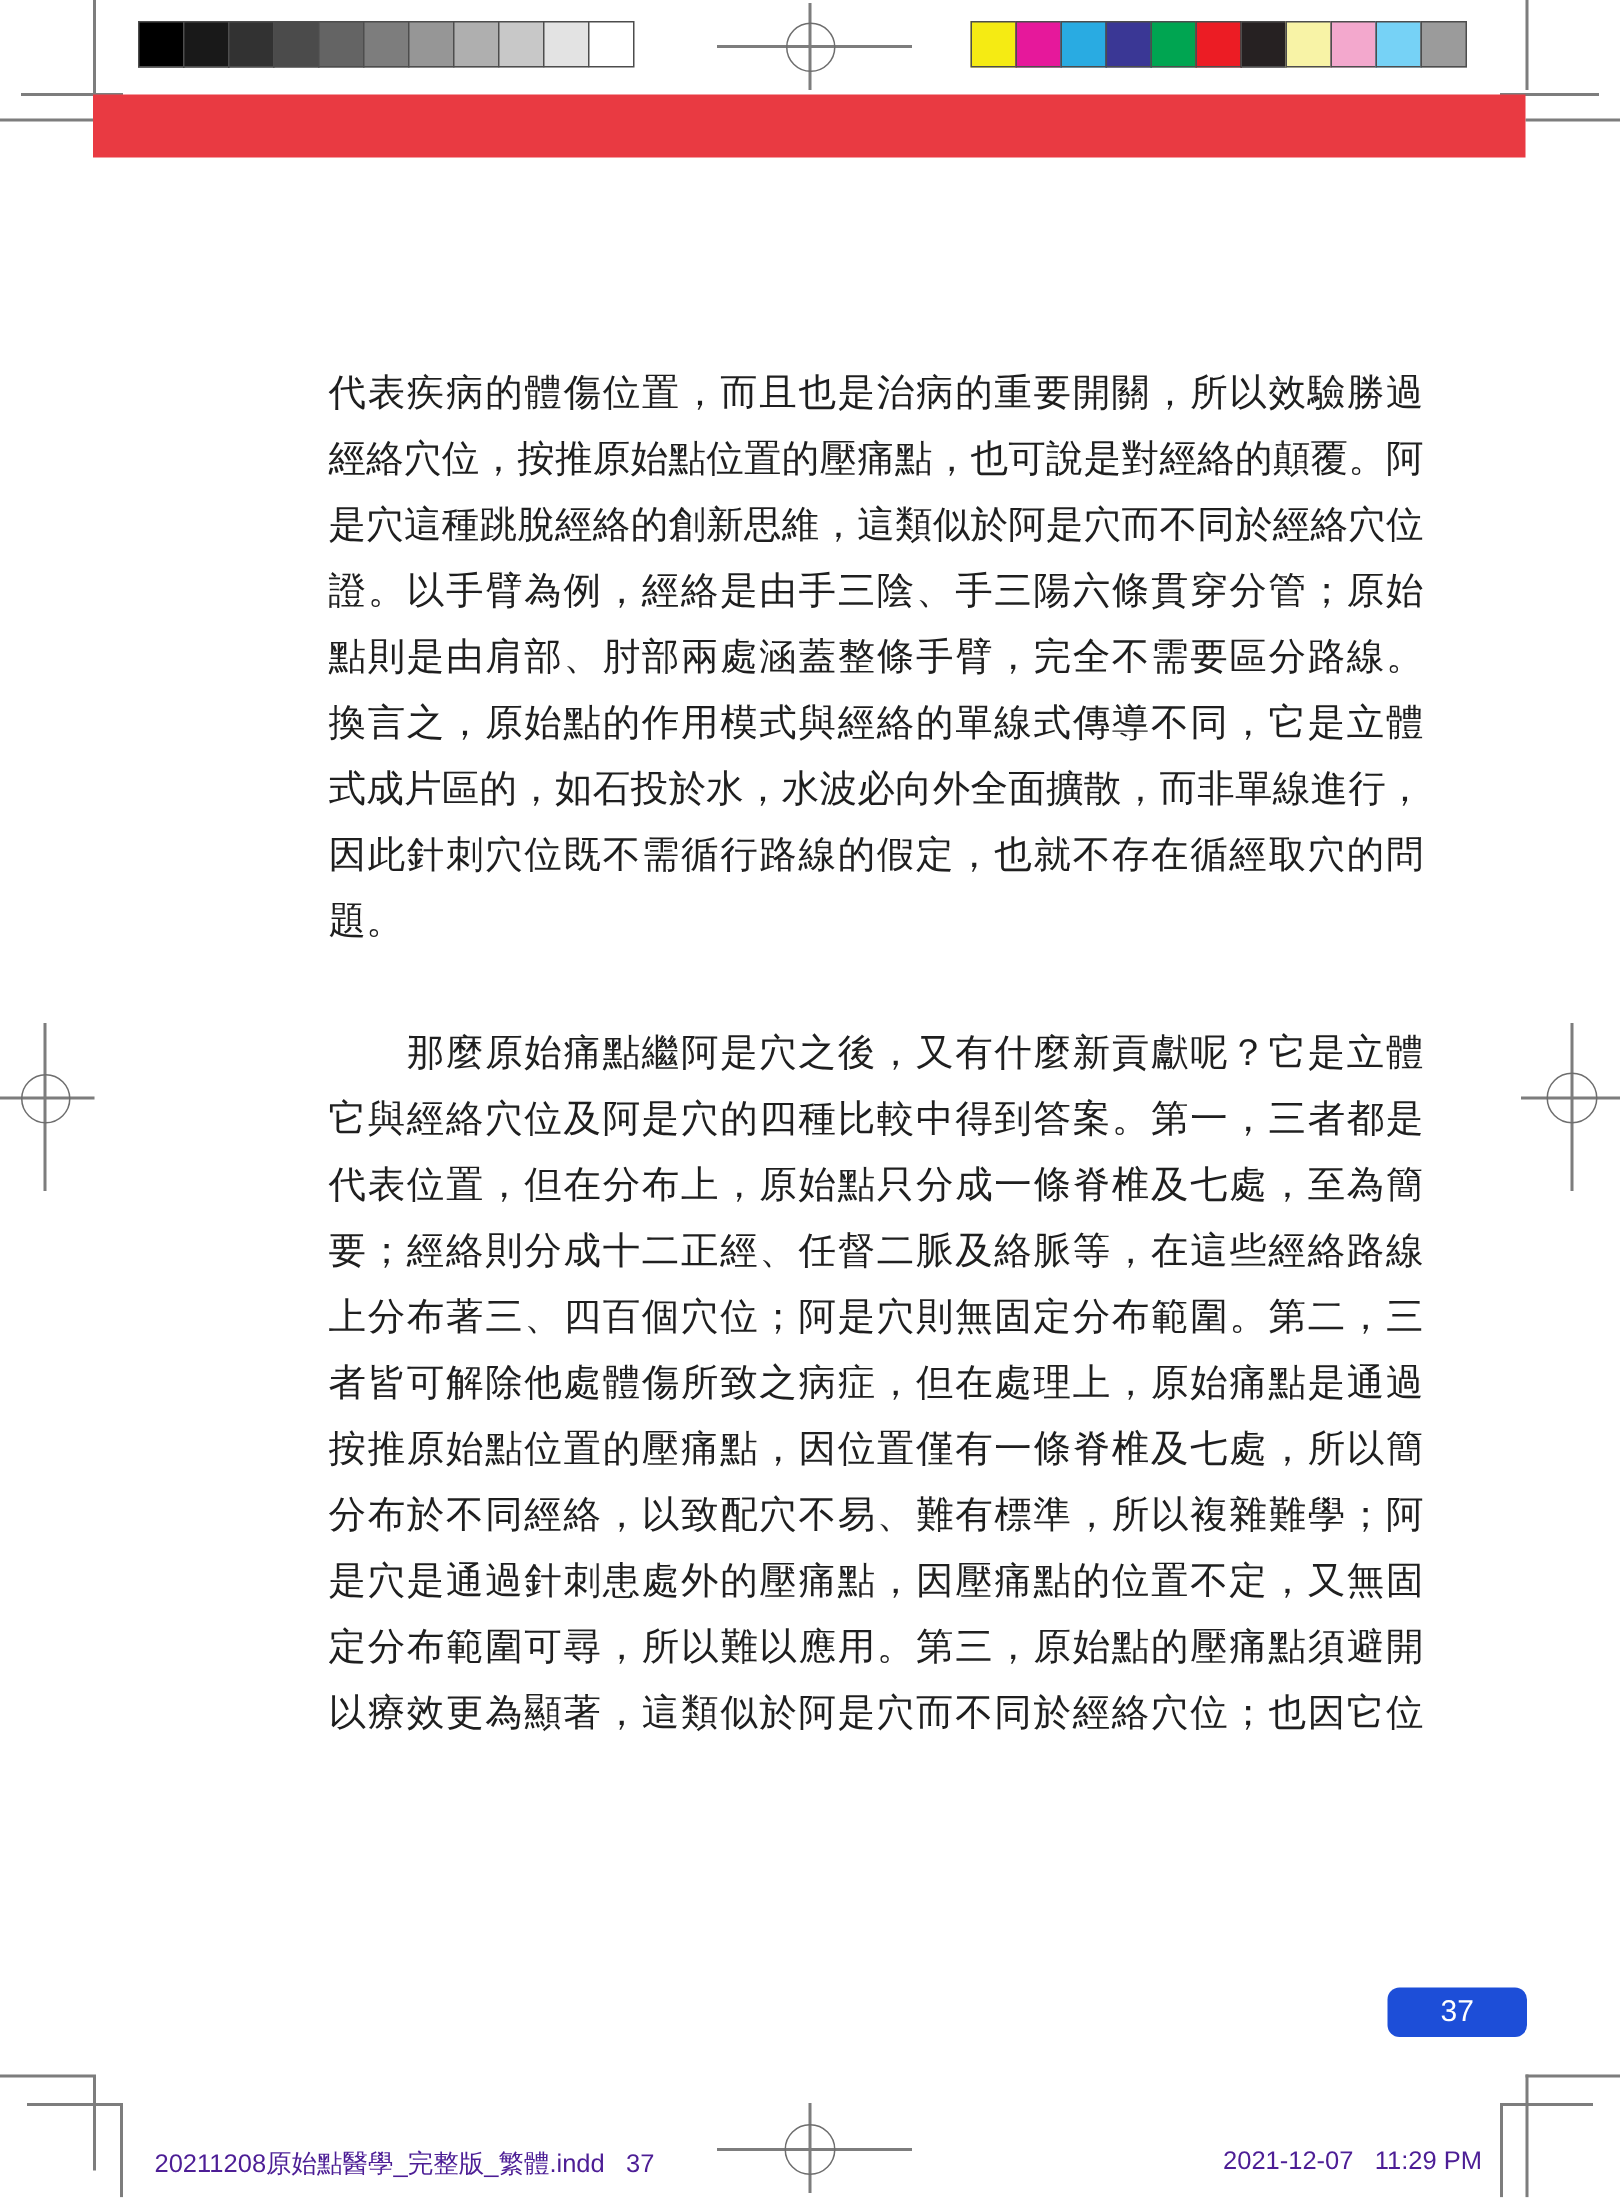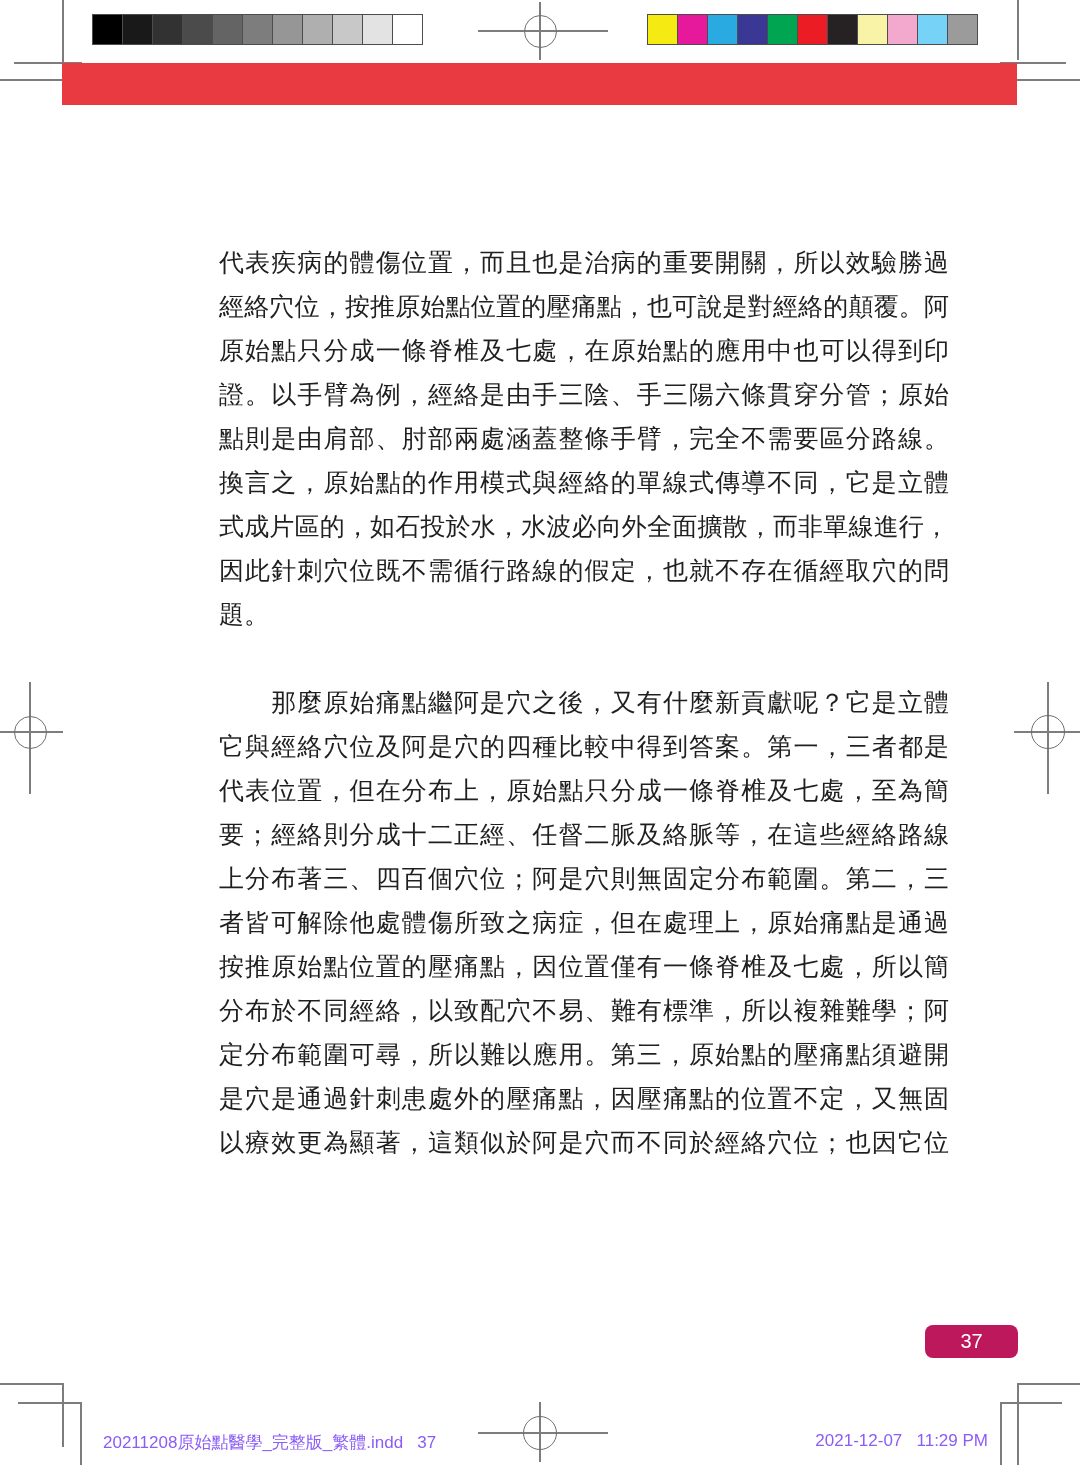--- a/index.html
+++ b/index.html
@@ -19,21 +19,21 @@
   .banner{position:absolute;left:62px;top:63px;width:955px;height:42px;}
   
   .bodytext{position:absolute;left:175px;top:240px;width:730px;font-size:25px;line-height:44px;letter-spacing:0;margin-left:44px;}
   .para{margin:0 0 44px 0;}
   .line{text-align:justify;text-align-last:justify;height:44px;overflow:hidden;white-space:nowrap;}
   .line.short{text-align:left;text-align-last:left;}
   
   .badge{position:absolute;left:925px;top:1325px;width:93px;height:33px;border-radius:8px;
     display:flex;align-items:center;justify-content:center;color:#ffffff;font-size:20px;}
   
-  .footer-text{position:absolute;top:1431px;font-size:17px;color:#8b5cf6;white-space:pre;}
+  .footer-text{position:absolute;top:1431px;font-size:17px;color:#4c1d95;white-space:pre;}
   .footer-left{left:103px;}
   .footer-right{right:92px;}
 </style>
 </head>
 <body>
 
 <div class="page">
 
   <div>
 
@@ -104,43 +104,43 @@
     <div class="mark-line" style="left:539px;top:1402px;width:1.5px;height:60px;"></div>
     <div class="circle" style="left:523px;top:1416px;width:32px;height:32px;"></div>
   </div>
 
   <div class="banner" style="background: rgb(233, 58, 66);"></div>
 
   <div class="bodytext">
     <div class="para">
       <div class="line">代表疾病的體傷位置，而且也是治病的重要開關，所以效驗勝過</div>
       <div class="line">經絡穴位，按推原始點位置的壓痛點，也可說是對經絡的顛覆。阿</div>
-      <div class="line">原始點只分成一條脊椎及七處，在原始點的應用中也可以得到印</div>
+      <div class="line">是穴這種跳脫經絡的創新思維，這類似於阿是穴而不同於經絡穴位</div>
       <div class="line">證。以手臂為例，經絡是由手三陰、手三陽六條貫穿分管；原始</div>
       <div class="line">點則是由肩部、肘部兩處涵蓋整條手臂，完全不需要區分路線。</div>
       <div class="line">換言之，原始點的作用模式與經絡的單線式傳導不同，它是立體</div>
       <div class="line">式成片區的，如石投於水，水波必向外全面擴散，而非單線進行，</div>
       <div class="line">因此針刺穴位既不需循行路線的假定，也就不存在循經取穴的問</div>
       <div class="line short">題。</div>
     </div>
     <div class="para">
       <div class="line">　　那麼原始痛點繼阿是穴之後，又有什麼新貢獻呢？它是立體</div>
       <div class="line">它與經絡穴位及阿是穴的四種比較中得到答案。第一，三者都是</div>
       <div class="line">代表位置，但在分布上，原始點只分成一條脊椎及七處，至為簡</div>
       <div class="line">要；經絡則分成十二正經、任督二脈及絡脈等，在這些經絡路線</div>
       <div class="line">上分布著三、四百個穴位；阿是穴則無固定分布範圍。第二，三</div>
       <div class="line">者皆可解除他處體傷所致之病症，但在處理上，原始痛點是通過</div>
       <div class="line">按推原始點位置的壓痛點，因位置僅有一條脊椎及七處，所以簡</div>
       <div class="line">分布於不同經絡，以致配穴不易、難有標準，所以複雜難學；阿</div>
+      <div class="line">是穴是通過針刺患處外的壓痛點，因壓痛點的位置不定，又無固</div>
       <div class="line">定分布範圍可尋，所以難以應用。第三，原始點的壓痛點須避開</div>
-      <div class="line">是穴是通過針刺患處外的壓痛點，因壓痛點的位置不定，又無固</div>
       <div class="line">以療效更為顯著，這類似於阿是穴而不同於經絡穴位；也因它位</div>
     </div>
   </div>
 
-  <div class="badge" style="background: #be185d;">
+  <div class="badge" style="background: #1d4ed8;">
     <span>37</span>
   </div>
 
   <div class="footer-text footer-left">20211208原始點醫學_完整版_繁體.indd   37</div>
   <div class="footer-text footer-right">2021-12-07   11:29 PM</div>
 
 </div>
 
 </body></html>

